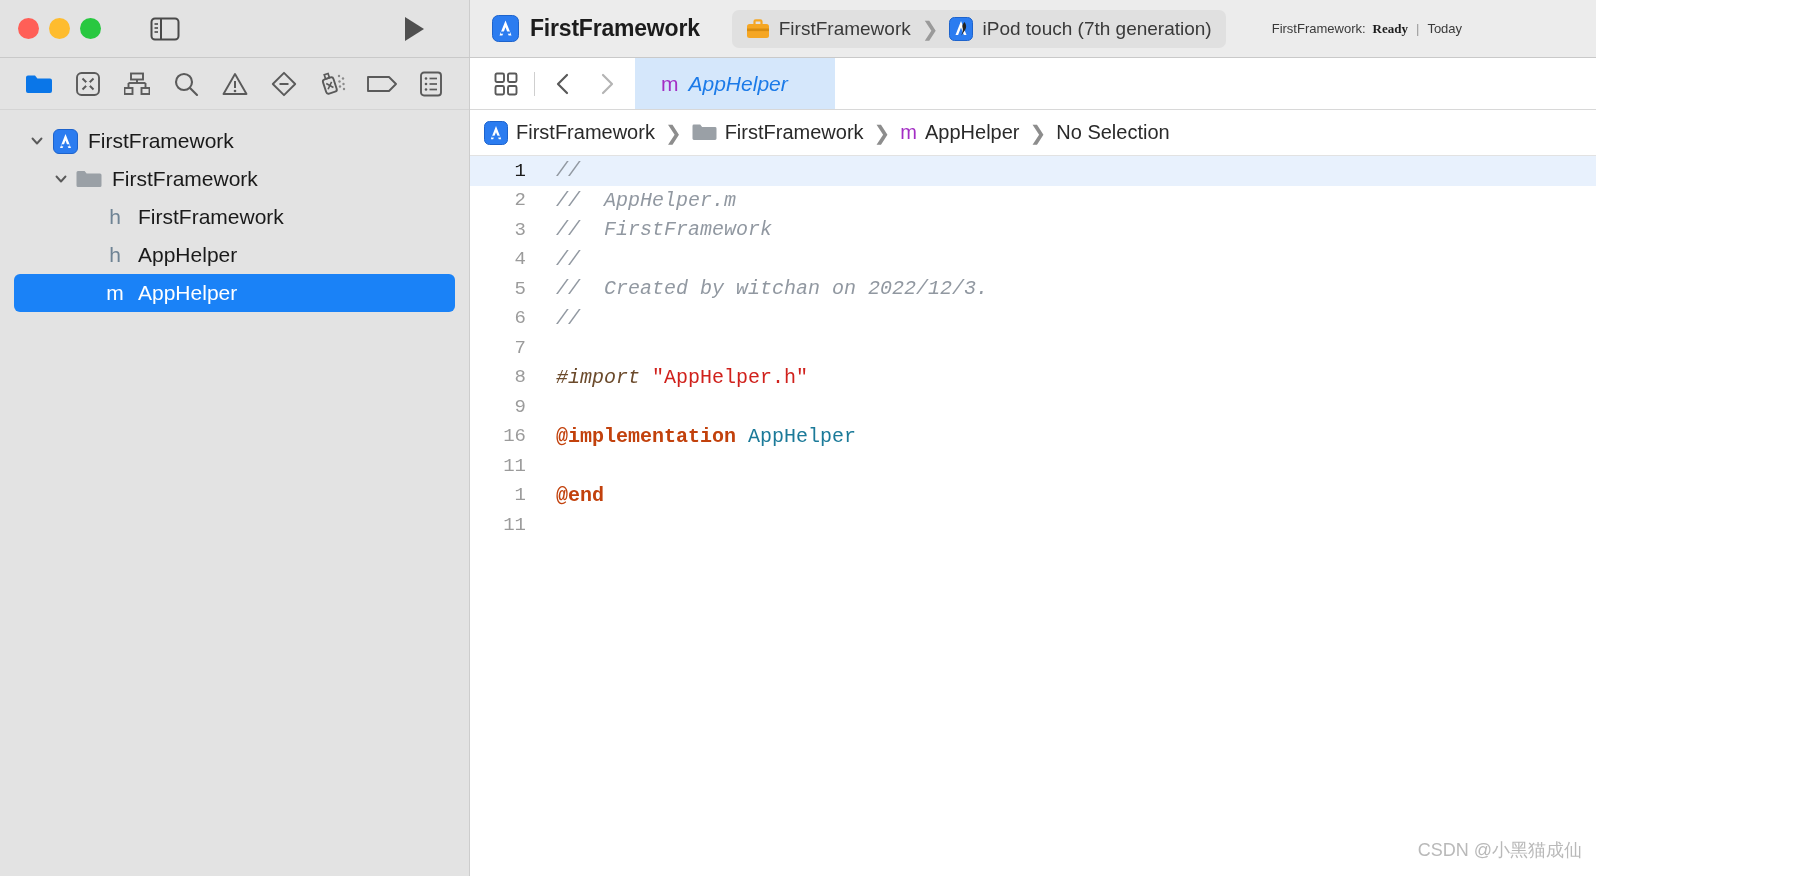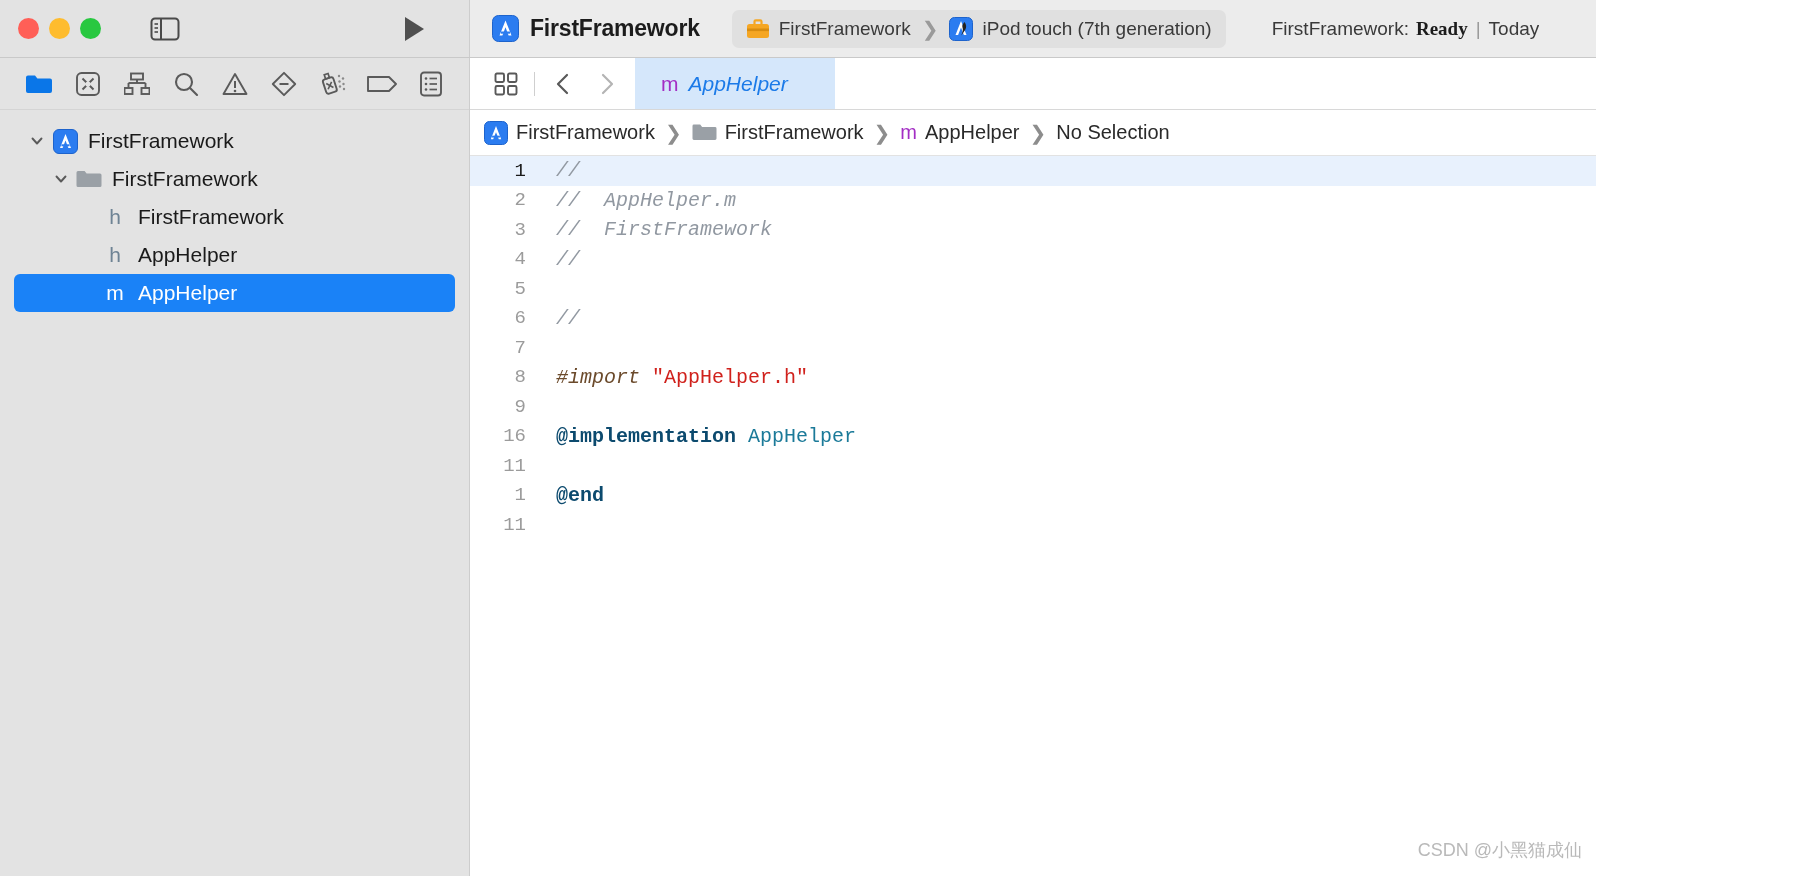--- a/index.html
+++ b/index.html
@@ -57,21 +57,21 @@
     background: #e0e0e0;
     border-radius: 7px;
     padding: 7px 14px;
     height: 38px;
   }
   .scheme-pill .lbl { font-size: 19px; color: #3a3a3a; }
   .chev-sep { color: #9a9a9a; font-size: 20px; margin: 0 2px; }
 
   .status-area {
     margin-left: 46px; display: flex; align-items: center;
-    font-size: 19px; color: #3a3a3a; white-space: nowrap;
+    font-size: 13px; color: #3a3a3a; white-space: nowrap;
     overflow: hidden;
   }
   .status-area b { font-weight: bold; color: #1c1c1c; }
   .status-sep { margin: 0 8px; color: #9a9a9a; }
 
   
   .body-row { flex: 1; display: flex; min-height: 0; }
 
   
   .navigator {
@@ -171,21 +171,21 @@
     width: 72px; flex: 0 0 72px;
     text-align: right; padding-right: 16px;
     color: #9b9b9b; font-size: 19px;
     font-family: "Liberation Mono", monospace;
   }
   .code-line.current .ln { color: #1a1a1a; }
   .code-text { white-space: pre; padding-left: 14px; font-family: "Liberation Mono", monospace; }
   .tok-comment { color: #9198a1; font-style: italic; }
   .tok-pre { color: #6b4a2b; font-style: italic; }
   .tok-string { color: #d0211c; }
-  .tok-keyword { color: #0c4a6e; font-weight: bold; }
+  .tok-keyword { color: #c2410c; font-weight: bold; }
   .tok-type { color: #1b7a99; }
 
   .watermark {
     position: absolute; right: 14px; bottom: 14px;
     font-size: 18px; color: #b9b9b9;
     font-family: "Liberation Sans", sans-serif;
     white-space: nowrap;
   }
 </style>
 </head>
@@ -473,20 +473,21 @@
           <div class="code-line">
             <div class="ln">3</div>
             <div class="code-text"><span class="tok-comment">//  FirstFramework</span></div>
           </div>
           <div class="code-line">
             <div class="ln">4</div>
             <div class="code-text"><span class="tok-comment">//</span></div>
           </div>
           <div class="code-line">
             <div class="ln">5</div>
+            <div class="code-text"><span class="tok-comment">//  Created by witchan on 2022/12/3.</span></div>
           </div>
           <div class="code-line">
             <div class="ln">6</div>
             <div class="code-text"><span class="tok-comment">//</span></div>
           </div>
           <div class="code-line">
             <div class="ln">7</div>
             <div class="code-text"></div>
           </div>
           <div class="code-line">

